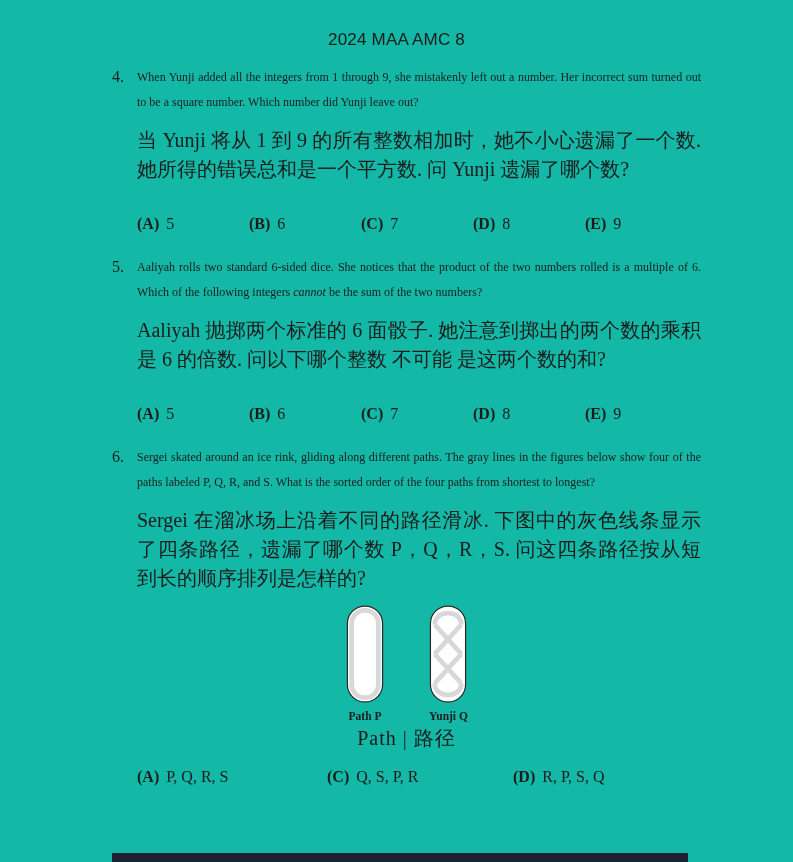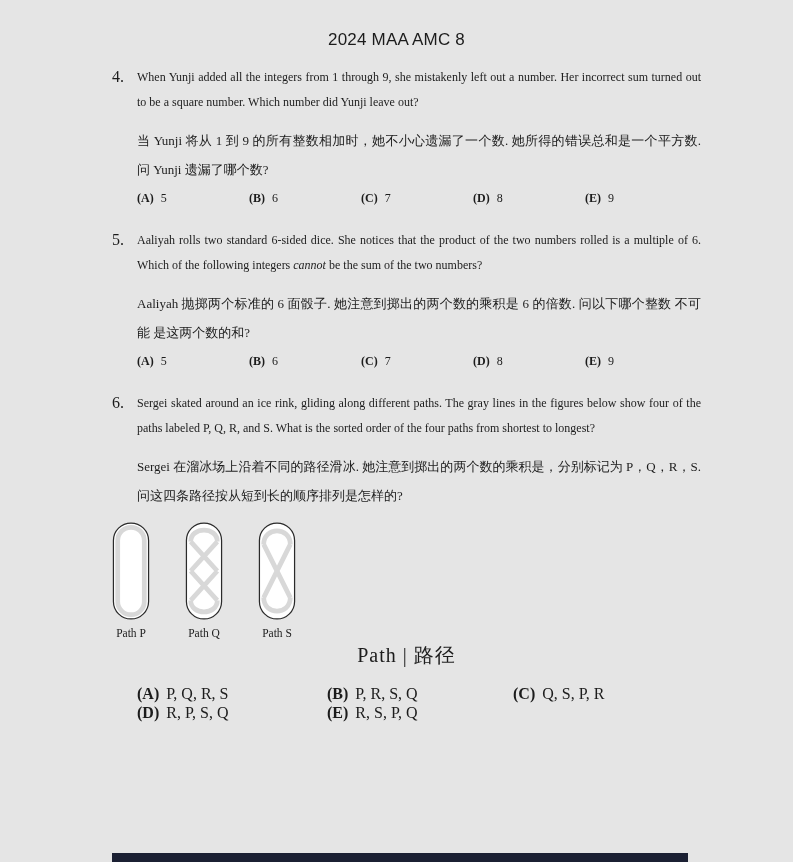--- a/index.html
+++ b/index.html
@@ -1,21 +1,21 @@
 <!DOCTYPE html>
 <html><head>
 <meta charset="utf-8">
 <style>
   * { margin:0; padding:0; box-sizing:border-box; }
   html,body { background:#ffffff; }
   .page {
     position:relative;
     width:793px; height:862px;
     margin:0 auto;
-    background:#e5e5e5;
+    background:#14b8a6;
     overflow:hidden;
     font-family:"Liberation Serif","DejaVu Serif",serif;
     color:#1c1c1c;
     padding-top:30px;
   }
   .title {
     text-align:center;
     font-family:"Liberation Sans","DejaVu Sans",sans-serif;
     font-size:17px;
     letter-spacing:0.2px;
@@ -25,44 +25,44 @@
   .question { margin-bottom:22px; }
   .q-row { display:flex; }
   .q-num { width:25px; flex-shrink:0; font-size:16px; line-height:24.5px; }
   .q-body {
     flex:1;
     font-size:12px; line-height:24.5px;
     text-align:justify;
   }
   .q-cn {
     margin:12px 0 0 25px;
-    font-size:13px; line-height:29px;
+    font-size:20px; line-height:29px;
     text-align:justify;
   }
   .q-cn .u { text-underline-offset:4px; }
   .options {
     display:flex;
-    margin:7px 0 0 25px;
-    font-size:12px;
+    margin:31px 0 0 25px;
+    font-size:16px;
     align-items:center;
   }
   .options .option { width:112px; }
   .options .option:last-child { width:auto; }
   .opt-label { font-weight:bold; margin-right:7px; }
   .options6 {
     display:grid;
     grid-template-columns:190px 186px 1fr;
-    row-gap:1px;
+    row-gap:15px;
     margin:16px 0 0 25px;
     font-size:16px;
   }
   i.em { font-style:italic; }
 
   .figure { margin:10px 0 0 0; text-align:center; }
-  .rinks { display:flex; justify-content:flex-start; gap:35px; }
+  .rinks { display:flex; justify-content:center; gap:45px;font-weight:bold; }
   .rink { width:38px; }
   .rink svg { display:block; width:38px; height:102px; }
   .rink-label { font-size:11.5px; margin-top:5px; white-space:nowrap; text-align:center; }
   .fig-caption { font-size:20px; margin-top:3px; letter-spacing:1px; }
 
   .footer-bar {
     position:absolute;
     left:112px; bottom:0;
     width:576px; height:9px;
     background:#1b2033;
@@ -105,55 +105,46 @@
         <span class="option"><span class="opt-label">(D)</span><span>8</span></span>
         <span class="option"><span class="opt-label">(E)</span><span>9</span></span>
       </div>
     </section>
 
     <section class="question">
       <div class="q-row">
         <span class="q-num">6.</span>
         <p class="q-body">Sergei skated around an ice rink, gliding along different paths. The gray lines in the figures below show four of the paths labeled P, Q, R, and S. What is the sorted order of the four paths from shortest to longest?</p>
       </div>
-      <p class="q-cn">Sergei 在溜冰场上沿着不同的路径滑冰. 她注意到掷出的两个数的乘积是，分别标记为 P，Q，R，S. 问这四条路径按从短到长的顺序排列是怎样的?</p>
+      <p class="q-cn">Sergei 在溜冰场上沿着不同的路径滑冰. 下图中的灰色线条显示了四条路径，遗漏了哪个数 P，Q，R，S. 问这四条路径按从短到长的顺序排列是怎样的?</p>
 
       <div class="figure">
         <div class="rinks">
           <div class="rink">
             <svg viewBox="0 0 40 104">
               <rect x="1.5" y="1.5" width="37" height="101" rx="18.5" fill="#ffffff" stroke="#2b2b2b" stroke-width="1.3"></rect>
               <rect x="6" y="6" width="28" height="92" rx="14" fill="none" stroke="#d8d8d8" stroke-width="5"></rect>
             </svg>
             <div class="rink-label">Path P</div>
           </div>
           <div class="rink">
             <svg viewBox="0 0 40 104">
               <rect x="1.5" y="1.5" width="37" height="101" rx="18.5" fill="#ffffff" stroke="#2b2b2b" stroke-width="1.3"></rect>
               <path d="M6,21 C6,5 34,5 34,21 M6,21 L34,52 M34,21 L6,52 M6,52 L34,83 M34,52 L6,83 M6,83 C6,99 34,99 34,83" fill="none" stroke="#d8d8d8" stroke-width="5" stroke-linejoin="round"></path>
             </svg>
-            <div class="rink-label">Path Q</div>
-          </div>
-          <div class="rink">
-            <svg viewBox="0 0 40 104">
-              <rect x="1.5" y="1.5" width="37" height="101" rx="18.5" fill="#ffffff" stroke="#2b2b2b" stroke-width="1.3"></rect>
-              <path d="M6,24 C6,5 34,5 34,24 M6,24 L34,80 M34,24 L6,80 M6,80 C6,99 34,99 34,80" fill="none" stroke="#d8d8d8" stroke-width="5" stroke-linejoin="round"></path>
-            </svg>
-            <div class="rink-label">Path S</div>
+            <div class="rink-label">Yunji Q</div>
           </div>
         </div>
         <div class="fig-caption">Path | 路径</div>
       </div>
 
       <div class="options6">
         <span class="option"><span class="opt-label">(A)</span><span>P, Q, R, S</span></span>
-        <span class="option"><span class="opt-label">(B)</span><span>P, R, S, Q</span></span>
         <span class="option"><span class="opt-label">(C)</span><span>Q, S, P, R</span></span>
         <span class="option"><span class="opt-label">(D)</span><span>R, P, S, Q</span></span>
-        <span class="option"><span class="opt-label">(E)</span><span>R, S, P, Q</span></span>
         <span></span>
       </div>
     </section>
 
   </div>
 
   <div class="footer-bar"></div>
 
 </div>
 

